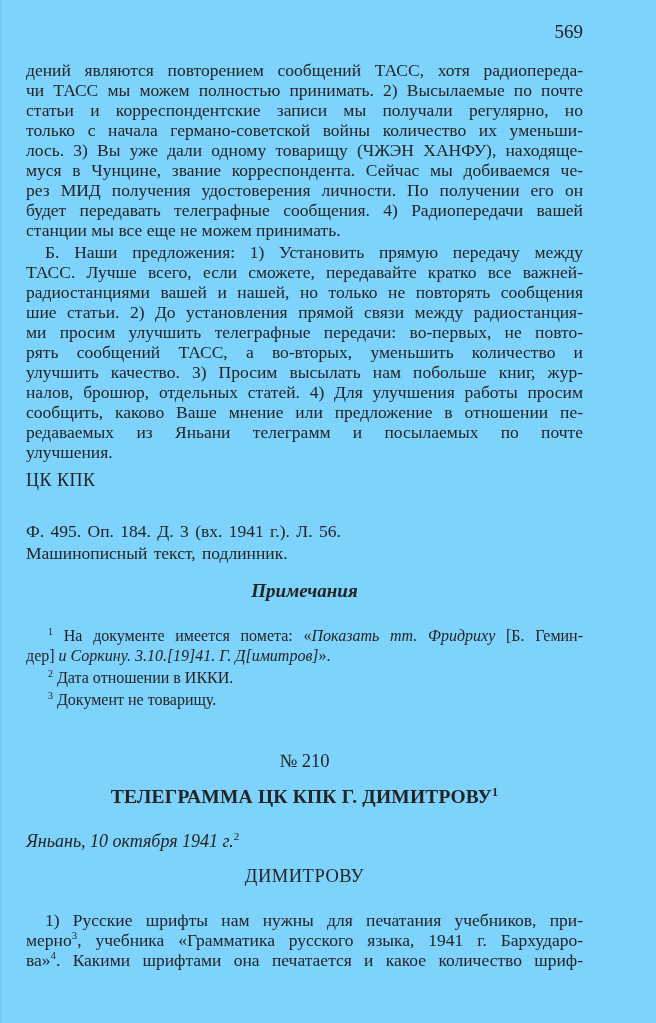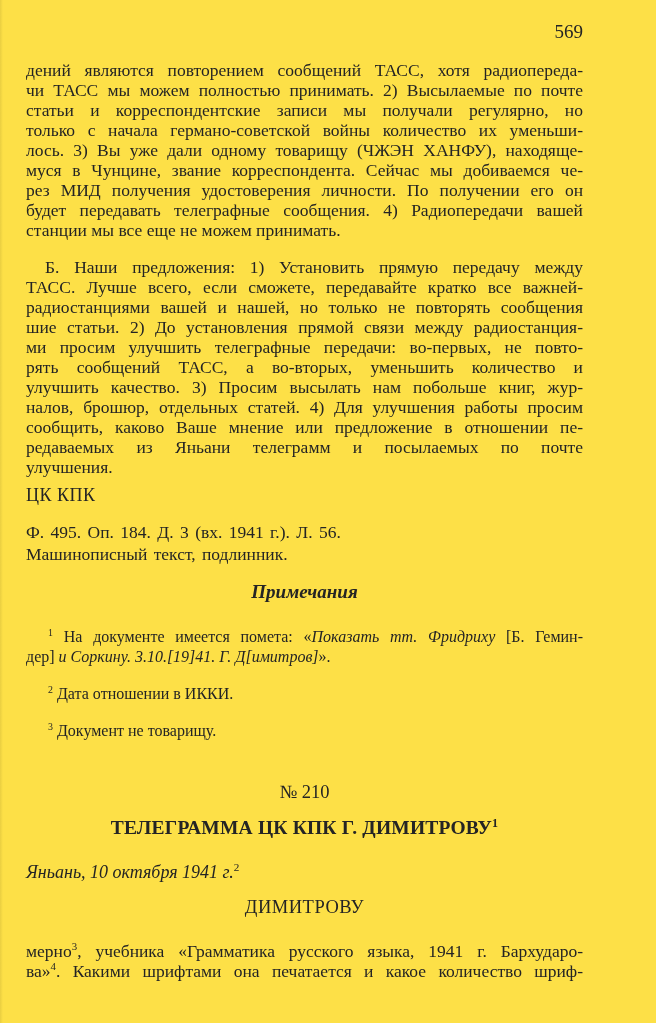--- a/index.html
+++ b/index.html
@@ -1,40 +1,40 @@
 <!DOCTYPE html>
 <html><head>
 <meta charset="utf-8">
 <style>
   * { margin: 0; padding: 0; box-sizing: border-box; }
   html, body { background: #ffffff; }
   .page {
     width: 656px; height: 1023px;
-    background: #fde047;
+    background: #7dd3fc;
     color: #242424;
     font-family: "Liberation Serif", "DejaVu Serif", serif;
     padding: 22px 73px 0 26px;
     position: relative;
     overflow: hidden;
   }
   .page::after {
     content: ""; position: absolute; left: 0; top: 0;
     width: 3px; height: 100%;
     background: linear-gradient(to right, rgba(0,0,0,0.08), rgba(0,0,0,0));
     pointer-events: none;
   }
   .page-number { text-align: right; font-size: 19px; line-height: 20px; }
   .body-209 { margin-top: 18px; font-size: 17.5px; line-height: 20px; }
-  .para + .para { margin-top: 17px; }
+  .para + .para { margin-top: 2px; }
   .line.j { text-align: justify; text-align-last: justify; }
   .line.ind { text-indent: 19px; }
   .fn .line.ind { text-indent: 22px; }
   .signature { margin-top: 8px; text-align: left; font-size: 18px; line-height: 20px; letter-spacing: 0.5px; }
   .archive { font-size: 17.5px; line-height: 22px; word-spacing: 2px; }
-  .archive.first { margin-top: 16px; }
+  .archive.first { margin-top: 30px; }
   .notes-heading { margin-top: 16px; text-align: center; font-style: italic; font-size: 19px; line-height: 22px; font-weight: bold; }
   .footnotes { margin-top: 24px; font-size: 16px; line-height: 20px; }
   .doc-number { margin-top: 41px; text-align: center; font-size: 18.5px; line-height: 20px; }
   .doc-title { margin-top: 15px; text-align: center; font-weight: bold; font-size: 19.5px; line-height: 22px; letter-spacing: 0.2px; }
   .dateline { margin-top: 23px; font-style: italic; font-size: 18px; line-height: 20px; }
   .dateline sup { font-style: normal; }
   .addressee { margin-top: 15px; text-align: center; font-size: 18.5px; line-height: 20px; letter-spacing: 0.5px; }
   .body-210 { margin-top: 24px; font-size: 17.5px; line-height: 20px; }
   sup { font-size: 0.62em; line-height: 0; vertical-align: super; }
   .it { font-style: italic; }
@@ -91,16 +91,17 @@
         <div class="line ind"><sup>3</sup><span> Документ не товарищу.</span></div>
       </div>
   </div>
 
   <div class="doc-number">№ 210</div>
   <div class="doc-title"><span>ТЕЛЕГРАММА ЦК КПК Г. ДИМИТРОВУ</span><sup>1</sup></div>
   <div class="dateline"><span class="it">Яньань, 10 октября 1941 г.</span><sup>2</sup></div>
   <div class="addressee">ДИМИТРОВУ</div>
 
   <div class="body-210 para">
+      <div class="line ind j">1) Русские шрифты нам нужны для печатания учебников, при-</div>
       <div class="line j"><span>мерно</span><sup>3</sup><span>, учебника «Грамматика русского языка, 1941 г. Бархударо-</span></div>
       <div class="line j"><span>ва»</span><sup>4</sup><span>. Какими шрифтами она печатается и какое количество шриф-</span></div>
     </div>
 </div>
 
 </body></html>

